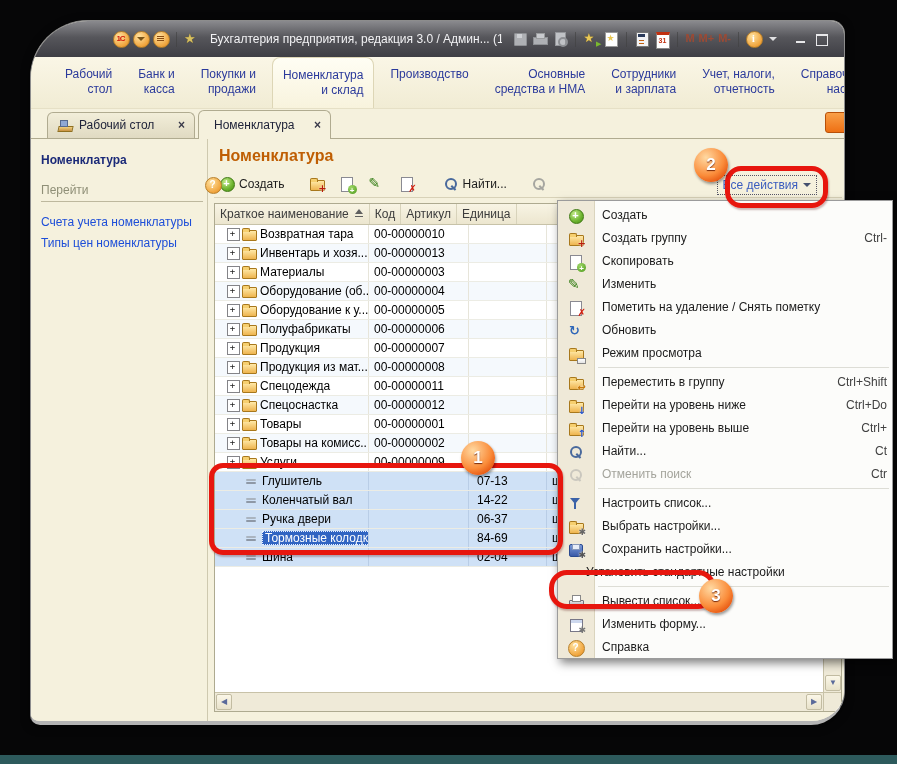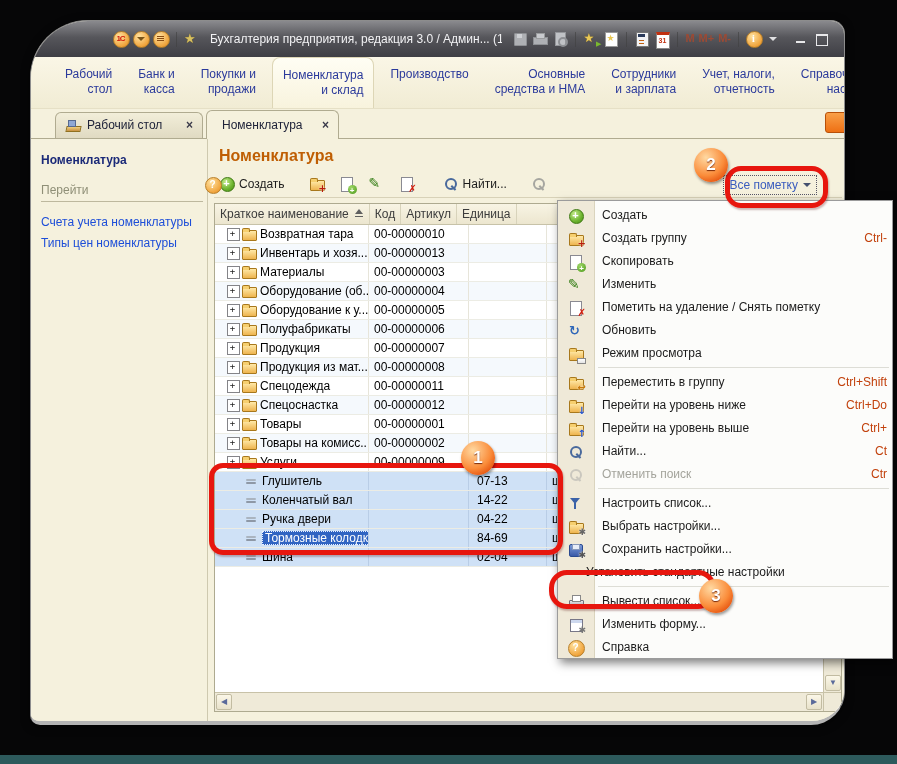--- a/index.html
+++ b/index.html
@@ -26,21 +26,21 @@
   .sectabs{position:absolute;left:0;top:36px;right:0;height:52px;
            background:linear-gradient(#faf6e6,#f1ecd4);display:flex;align-items:stretch;
            padding-left:24px;border-bottom:1px solid #e6e0c6;overflow:hidden}
   .stab{padding:10px 10px 0;text-align:right;color:#2b3a9b;white-space:nowrap;margin-right:6px}
   .stab div{line-height:15px}
   .stab.active{background:linear-gradient(#fffef4,#f8f3dd);border:1px solid #ddd6b6;border-bottom:none;
                border-radius:8px 8px 0 0}
 
   
   .doctabs{position:absolute;left:0;top:88px;right:0;height:30px;display:flex;align-items:flex-end;
-           padding-left:24px;border-bottom:1px solid #b0ab90}
+           padding-left:16px;border-bottom:1px solid #b0ab90}
   .dtab{height:26px;display:flex;align-items:center;padding:0 9px;margin-right:3px;gap:6px;width:148px;
         border:1px solid #b0ab90;border-bottom:none;border-radius:6px 6px 0 0;
         background:linear-gradient(#f2eed9,#e0dac2);color:#20243a}
   .dtab.active{background:#f5f1dd;height:29px;margin-bottom:-1px;width:133px;position:relative;z-index:2}
   .dtx{margin-left:auto;font-weight:bold;color:#3a3a4a}
   .newtab-btn{position:absolute;right:-4px;top:3px;width:23px;height:21px;border-radius:3px;
               background:linear-gradient(#f9a048,#ee7014);border:1px solid #b85008}
 
   
   .content{position:absolute;left:0;top:118px;right:0;bottom:0;background:#f5f1dd}
@@ -88,21 +88,21 @@
   .sb-up::after{content:"▲"}.sb-down::after{content:"▼"}.sb-left::after{content:"◀"}.sb-right::after{content:"▶"}
 
   
   .menu{position:absolute;left:557px;top:200px;width:336px;height:459px;background:#fcfcfa;
         border:1px solid #9b9b9b;box-shadow:3px 4px 9px rgba(0,0,0,.5);padding:3px 0;z-index:20}
   .menu::before{content:"";position:absolute;left:0;top:0;bottom:0;width:36px;background:#efe9d8;border-right:1px solid #dad4be}
   .mi{position:relative;height:23px;display:flex;align-items:center;padding-left:10px;color:#1b1b1b}
   .mi .icn{margin-right:18px;z-index:1}
   .mi.sep_after{margin-bottom:6px}
   .mi.sep_after::after{content:"";position:absolute;left:40px;right:3px;bottom:-3px;border-top:1px solid #ddddd6}
-  .mishort{position:absolute;right:5px;color:#c2410c;white-space:nowrap}
+  .mishort{position:absolute;right:5px;color:#404040;white-space:nowrap}
   .mi.disabled{color:#a4a49c}
   .mi.disabled .icn{opacity:.5;filter:grayscale(.9)}
   .milbl{white-space:nowrap}
 
   
   .rrect{position:absolute;border:5px solid #e7160e;border-radius:14px;z-index:30;
          box-shadow:1px 2px 2px rgba(80,0,0,.28)}
   #rr1{left:209px;top:463px;width:354px;height:92px}
   #rr2{left:725px;top:166px;width:103px;height:42px;border-radius:16px}
   #rr3{left:549px;top:570px;width:167px;height:39px;border-radius:18px}
@@ -446,21 +446,21 @@
             </span>
             <span class="tbtn tsep-holder disabled">
               <span class="icn icn-cancel-find-icon">
                 <i></i>
               </span>
               <span></span>
             </span>
         </div>
 
         <div class="all-actions">
-          <span>Все пометку</span>
+          <span>Все действия</span>
           <span class="aa-arr"></span>
         </div>
         <span class="icn icn-help-icon help-btn"></span>
 
         <div class="tbl">
           <div class="thead">
             <div class="hc">
                 <span>Краткое наименование</span>
                 <span class="sort-mark"></span>
               </div>
@@ -641,21 +641,21 @@
                 <div class="c c3">14-22</div>
                 <div class="c c4">шт</div>
               </div>
               <div class="trow selected item alt">
                 <div class="c c1">
 
                   <span class="icn icn-item-card"></span>
                   <span class="lbl">Ручка двери</span>
                 </div>
                 <div class="c c2"></div>
-                <div class="c c3">04-22</div>
+                <div class="c c3">06-37</div>
                 <div class="c c4">шт</div>
               </div>
               <div class="trow selected current item">
                 <div class="c c1">
 
                   <span class="icn icn-item-card"></span>
                   <span class="lbl">Тормозные колодки</span>
                 </div>
                 <div class="c c2"></div>
                 <div class="c c3">84-69</div>

